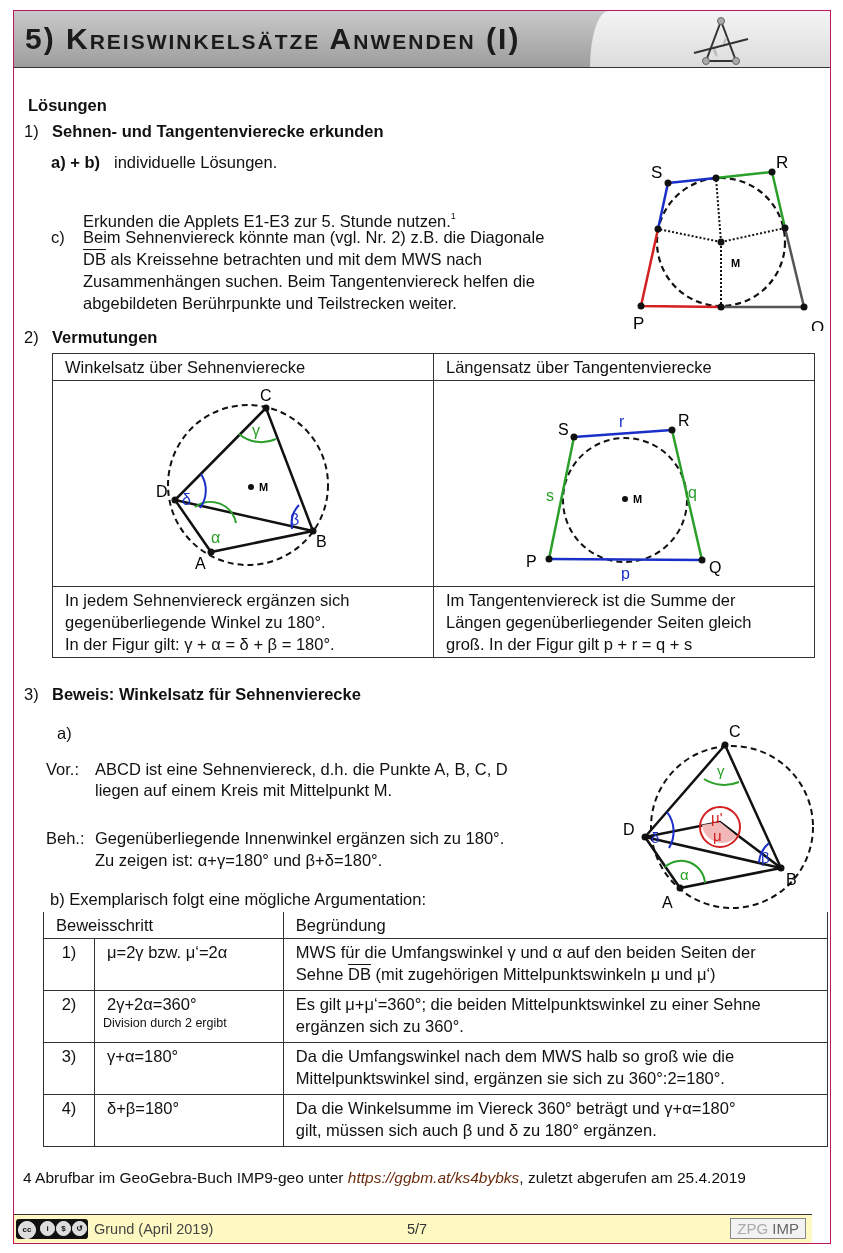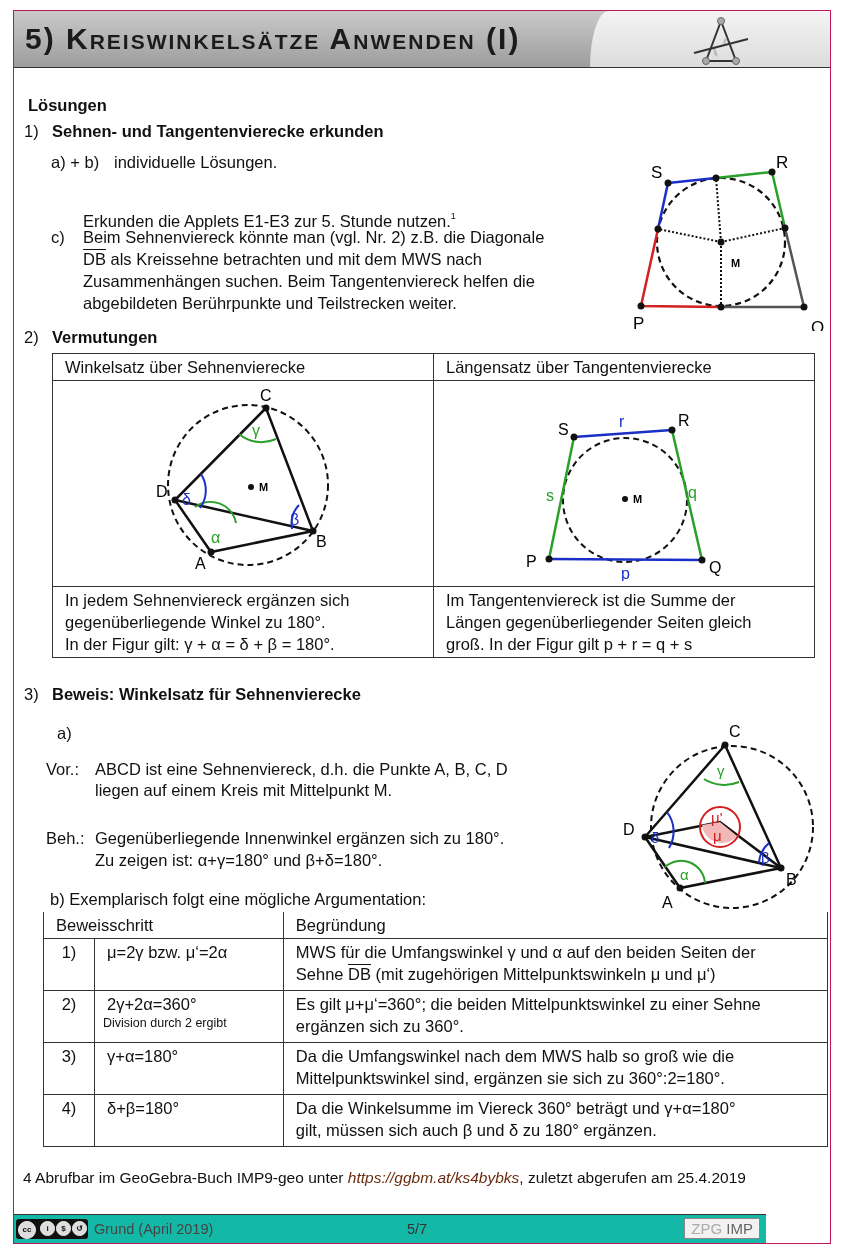--- a/index.html
+++ b/index.html
@@ -11,21 +11,21 @@
     border-top-left-radius:40px 120px;}
   .title{position:absolute;left:11px;top:11px;font-size:30px;font-weight:bold;letter-spacing:2px;color:#1b1b1b;font-variant:small-caps;}
   .logo{position:absolute;left:662px;top:0;width:90px;height:56px;}
   .t{position:absolute;font-size:16.5px;line-height:22px;white-space:nowrap;}
   .b{font-weight:bold;}
   .ov{text-decoration:overline;}
   sup{font-size:9px;vertical-align:8px;}
   .tbl{position:absolute;border-collapse:collapse;font-size:16.5px;}
   .tbl td{border:1px solid #333;vertical-align:top;padding:2px 12px;line-height:22px;}
   .footnote-link{color:#6b2d0f;font-style:italic;}
-  .footer{position:absolute;left:0;bottom:0;width:752px;height:28px;background:#14b8a6;border-top:1px solid #333;}
+  .footer{position:absolute;left:0;bottom:0;width:752px;height:28px;background:#fef9c3;border-top:1px solid #333;padding-left:46px;}
   .cc{position:absolute;left:2px;top:4px;width:72px;height:20px;background:#111;border-radius:3px;}
   .cc span{position:absolute;top:2px;width:13px;height:13px;border:1.5px solid #eee;border-radius:50%;background:#ddd;color:#111;font-size:8px;font-weight:bold;text-align:center;line-height:13px;}
   .zpg{position:absolute;right:6px;top:3px;border:1px solid #888;padding:1px 6px;font-size:15px;color:#aaa;background:#f2f2f2;}
   .zpg b{color:#666;font-weight:normal;}
   svg text{font-family:"Liberation Sans",sans-serif;}
 </style>
 </head>
 <body>
 
 <div class="page">
@@ -39,21 +39,21 @@
       <line x1="18" y1="42" x2="72" y2="28" stroke="#333" stroke-width="2"></line>
       <circle cx="45" cy="10" r="3.5" fill="#aaa" stroke="#666"></circle>
       <circle cx="30" cy="50" r="3.5" fill="#aaa" stroke="#666"></circle>
       <circle cx="60" cy="50" r="3.5" fill="#aaa" stroke="#666"></circle>
     </svg>
   </div>
 
   <div class="t b" style="left:14px;top:83px;">Lösungen</div>
   <div class="t" style="left:10px;top:109px;">1)</div>
   <div class="t b" style="left:38px;top:109px;">Sehnen- und Tangentenvierecke erkunden</div>
-  <div class="t" style="left:37px;top:140px;">a) + b)</div>
+  <div class="t" style="left:37px;top:140px;font-weight:bold;">a) + b)</div>
   <div class="t" style="left:100px;top:140px;">individuelle Lösungen.</div>
   <div class="t" style="left:69px;top:172px;margin-top:22px;"><span>Erkunden die Applets E1-E3 zur 5. Stunde nutzen.</span><sup>1</sup></div>
   <div class="t" style="left:37px;top:215px;">c)</div>
   <div class="t" style="left:69px;top:215px;">Beim Sehnenviereck könnte man (vgl. Nr. 2) z.B. die Diagonale</div>
   <div class="t" style="left:69px;top:237px;"><span class="ov">DB</span><span> als Kreissehne betrachten und mit dem MWS nach</span></div>
   <div class="t" style="left:69px;top:259px;">Zusammenhängen suchen. Beim Tangentenviereck helfen die</div>
   <div class="t" style="left:69px;top:281px;">abgebildeten Berührpunkte und Teilstrecken weiter.</div>
 
   <svg style="position:absolute;left:597px;top:130px;" width="225" height="190" viewBox="0 0 225 190">
     <circle cx="110" cy="101" r="64" fill="none" stroke="#111" stroke-width="2.2" stroke-dasharray="6,4"></circle>

